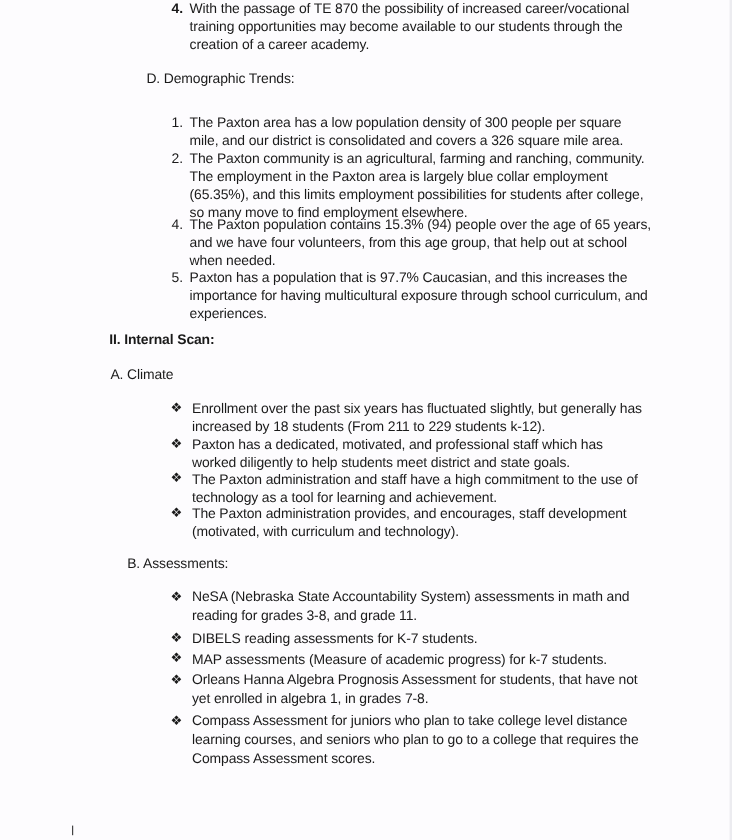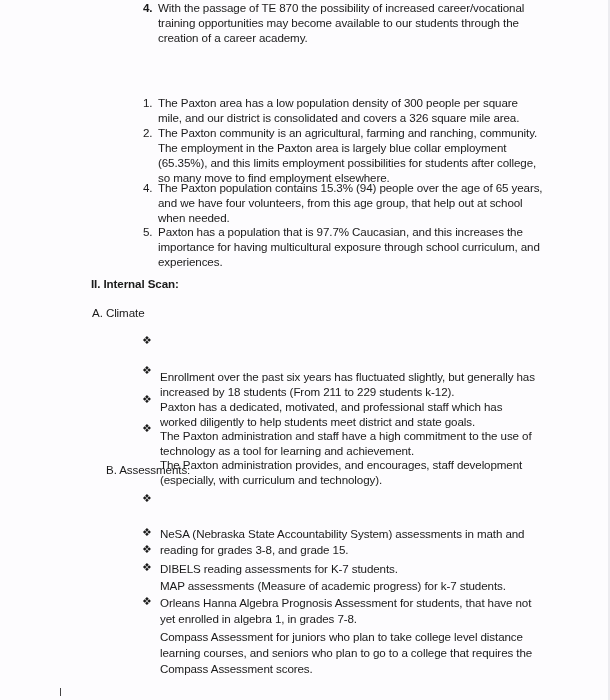--- a/index.html
+++ b/index.html
@@ -11,36 +11,37 @@
     position: relative;
   }
   .page { position: absolute; inset: 0; }
   .right-edge { position: absolute; top: 0; right: 0; width: 2px; height: 700px; background: #ececf0; }
   .text { font-size: 11.6px; line-height: 15px; letter-spacing: -0.1px; }
   .numitem { position: absolute; }
   .numitem .num { position: absolute; left: 0; top: 0; }
   .numitem .body { margin-left: 15px; }
   .bullet { position: absolute; }
   .bullet .mark { position: absolute; left: 0; top: 0; font-size: 11px; }
-  .bullet .body { margin-left: 18px; margin-top: 36px; }
+  .bullet .body { margin-left: 18px; }
   .heading { position: absolute; }
   .bold { font-weight: bold; }
   .tick { position: absolute; left: 60px; top: 688px; width: 1px; height: 8px; background: #444; }
 </style>
 </head>
 <body>
 
 <div class="page">
   <div class="right-edge"></div>
 
   <div class="numitem text" style="left:143px; top:0px; width:400px;">
     <span class="num bold">4.</span>
     <div class="body">With the passage of TE 870 the possibility of increased career/vocational training opportunities may become available to our students through the creation of a career academy.</div>
   </div>
 
+  <div class="heading text" style="left:122px; top:58px;">D.  Demographic Trends:</div>
 
   <div class="numitem text" style="left:143px; top:95px; width:400px;">
     <span class="num">1.</span>
     <div class="body">The Paxton area has a low population density of 300 people per square mile, and our district is consolidated and covers a 326 square mile area.</div>
   </div>
   <div class="numitem text" style="left:143px; top:125px; width:405px;">
     <span class="num">2.</span>
     <div class="body">The Paxton community is an agricultural, farming and ranching, community. The employment in the Paxton area is largely blue collar employment (65.35%), and this limits employment possibilities for students after college, so many move to find employment elsewhere.</div>
   </div>
   <div class="numitem text" style="left:143px; top:180px; width:405px;">
@@ -63,28 +64,28 @@
   <div class="bullet text" style="left:142px; top:363px; width:400px;">
     <span class="mark">❖</span>
     <div class="body">Paxton has a dedicated, motivated, and professional staff which has worked diligently to help students meet district and state goals.</div>
   </div>
   <div class="bullet text" style="left:142px; top:392px; width:400px;">
     <span class="mark">❖</span>
     <div class="body">The Paxton administration and staff have a high commitment to the use of technology as a tool for learning and achievement.</div>
   </div>
   <div class="bullet text" style="left:142px; top:421px; width:400px;">
     <span class="mark">❖</span>
-    <div class="body">The Paxton administration provides, and encourages, staff development (especially, with curriculum and technology).</div>
+    <div class="body">The Paxton administration provides, and encourages, staff development (motivated, with curriculum and technology).</div>
   </div>
 
   <div class="heading text" style="left:106px; top:462px;text-align:right;">B.  Assessments:</div>
 
   <div class="bullet text" style="left:142px; top:490px; width:400px; line-height:16px;">
     <span class="mark">❖</span>
-    <div class="body">NeSA (Nebraska State Accountability System) assessments in math and reading for grades 3-8, and grade 15.</div>
+    <div class="body">NeSA (Nebraska State Accountability System) assessments in math and reading for grades 3-8, and grade 11.</div>
   </div>
   <div class="bullet text" style="left:142px; top:525px; width:400px;">
     <span class="mark">❖</span>
     <div class="body">DIBELS reading assessments for K-7 students.</div>
   </div>
   <div class="bullet text" style="left:142px; top:542px; width:400px;">
     <span class="mark">❖</span>
     <div class="body">MAP assessments (Measure of academic progress) for k-7 students.</div>
   </div>
   <div class="bullet text" style="left:142px; top:559px; width:405px; line-height:16px;">

